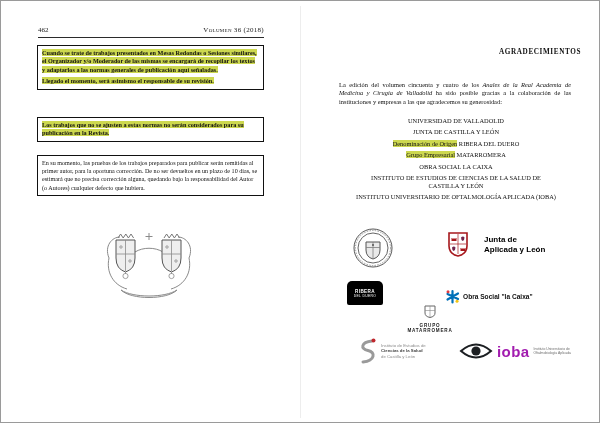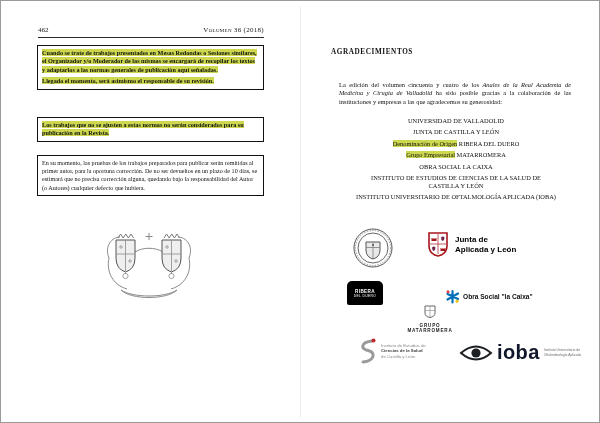--- a/index.html
+++ b/index.html
@@ -15,42 +15,42 @@
   .headrule{left:37px;top:36px;width:226px;height:1px;background:#2b2b2b}
   .notebox{left:36px;width:227px;border:1px solid #111;padding:3px 4px;color:#111;background:#fff}
   .box1{top:44px;font-size:6.2px;line-height:8.4px;font-weight:bold}
   .box1 p + p{margin-top:3px}
   .box2{top:116px;font-size:6.2px;line-height:8.4px;font-weight:bold}
   .box3{top:154px;font-size:6.1px;line-height:8.2px}
   .hl{background:#cdd84f}
   .crest{left:100px;top:225px}
 
   
-  .rtitle{left:330px;top:47px;width:250px;text-align:left;font-weight:bold;font-size:7.2px;letter-spacing:.6px;color:#111}
+  .rtitle{left:330px;top:47px;width:250px;text-align:right;font-weight:bold;font-size:7.2px;letter-spacing:.6px;color:#111}
   .intro{left:338px;top:80px;width:232px;font-size:6.4px;line-height:8.4px;text-align:justify;color:#111}
   .intro .it{font-style:italic}
   .institutions{left:330px;top:116px;width:250px;text-align:center;font-size:6.4px;color:#111}
   .inst{line-height:8px;margin-bottom:3.4px}
   .inst--narrow{max-width:186px;margin-left:auto;margin-right:auto}
   .uva{left:352px;top:227px}
-  .junta{left:427px;top:231px;display:flex;align-items:center;gap:7px}
+  .junta{left:447px;top:231px;display:flex;align-items:center;gap:16px}
   .junta-text{font-family:"Liberation Sans","DejaVu Sans",sans-serif;font-weight:bold;font-size:8px;line-height:9.5px;color:#000}
   .ribera{left:344px;top:280px;width:40px;text-align:center;font-family:"Liberation Sans","DejaVu Sans",sans-serif}
   .ribera-badge{width:36px;height:24px;background:#000;border-radius:5px 5px 2px 2px;color:#fff;margin:0 auto;display:flex;flex-direction:column;justify-content:center;align-items:center}
   .ribera-l1{font-size:4.6px;font-weight:bold;letter-spacing:.4px}
   .ribera-l2{font-size:3.4px;letter-spacing:.3px}
   .caixa{left:444px;top:288px;display:flex;align-items:center;gap:3px}
   .caixa-text{font-family:"Liberation Sans","DejaVu Sans",sans-serif;font-weight:bold;font-size:6.6px;color:#111}
   .mata{left:398px;top:303px;width:62px;text-align:center}
   .mata-text{font-family:"Liberation Sans","DejaVu Sans",sans-serif;font-size:4.6px;font-weight:bold;letter-spacing:.8px;color:#222;margin-top:1px}
   .iecscyl{left:356px;top:336px;display:flex;gap:4px;align-items:center}
   .iec-text{font-family:"Liberation Sans","DejaVu Sans",sans-serif;font-size:4.3px;line-height:5.6px;color:#8a8a8a;text-align:left}
   .iec-text .b{color:#444;font-weight:bold}
   .ioba{left:458px;top:340px;display:flex;align-items:center;gap:4px}
-  .ioba-word{font-family:"Liberation Sans","DejaVu Sans",sans-serif;font-weight:bold;font-size:20px;color:#0f172a;letter-spacing:.4px}
+  .ioba-word{font-family:"Liberation Sans","DejaVu Sans",sans-serif;font-weight:bold;font-size:15px;color:#a21caf;letter-spacing:.4px}
   .ioba-sub{font-family:"Liberation Sans","DejaVu Sans",sans-serif;font-size:3.4px;line-height:4.5px;color:#6e6e6e}
 </style>
 </head>
 <body>
 
 <div class="spread">
   <div class="abs gutter"></div>
 
   <div class="abs pagehead">
     <span>462</span>

